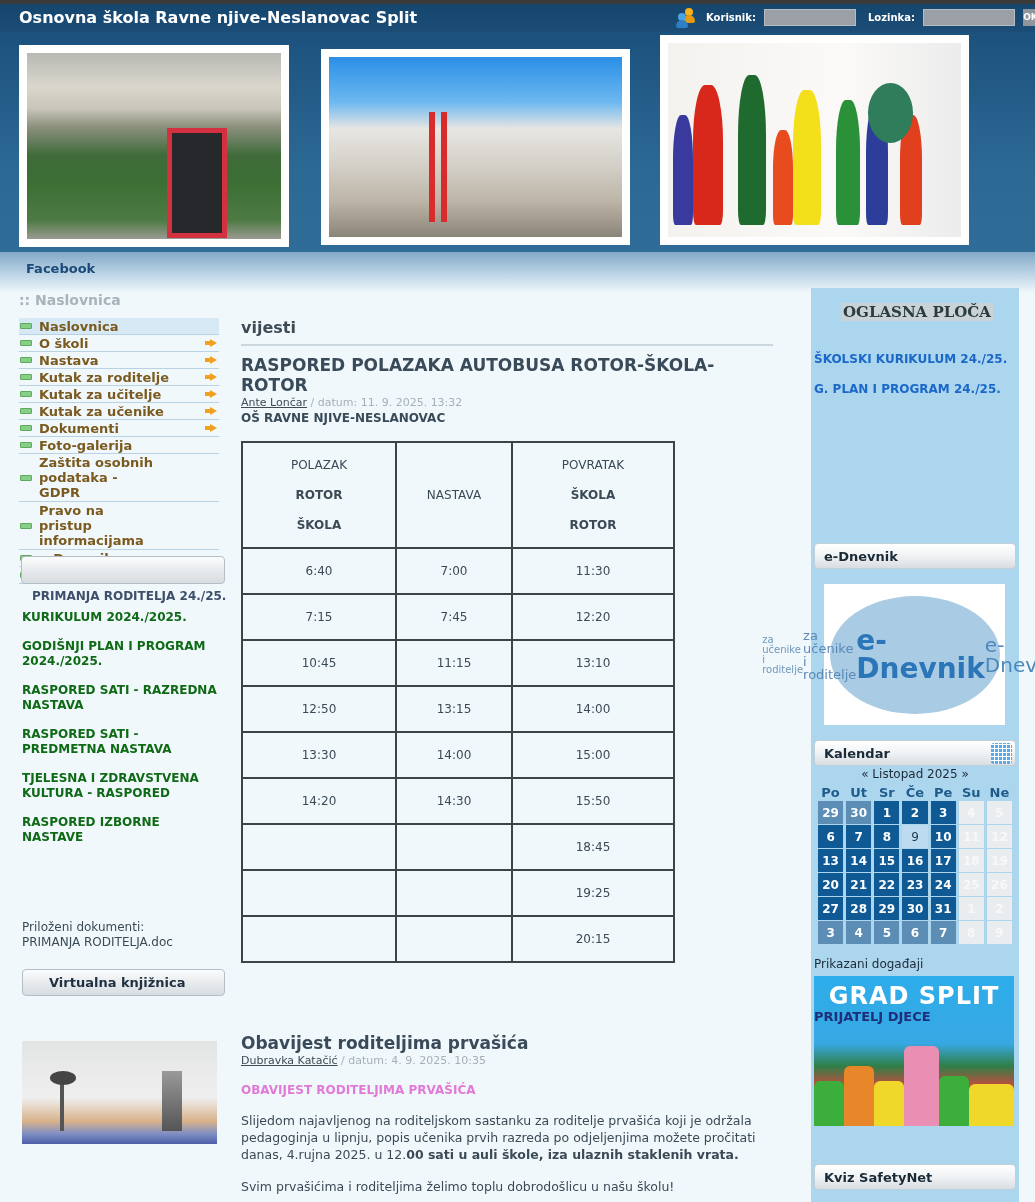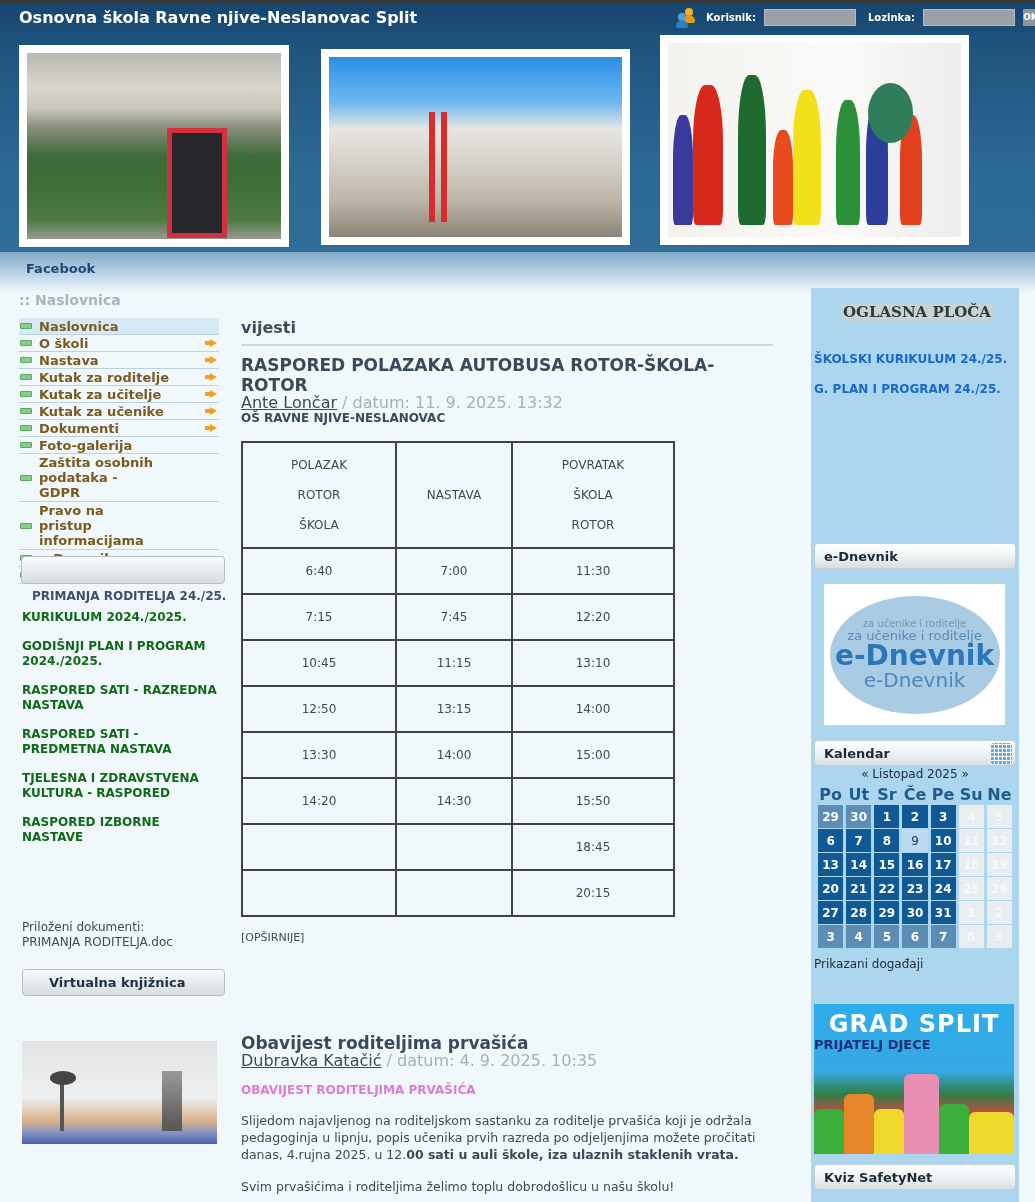--- a/index.html
+++ b/index.html
@@ -41,51 +41,51 @@
 #empty-module{left:21px;top:556px;width:204px;height:28px}
 #primanja{position:absolute;left:32px;top:589px;font-size:12px;font-weight:bold;color:#3e4f6b}
 .green-links{position:absolute;left:22px;top:610px;width:200px}
 .green-link{display:block;font-size:12px;font-weight:bold;color:#0f6a16;line-height:15px;margin-bottom:14px}
 #attached{position:absolute;left:22px;top:920px;font-size:12px;color:#3b4b55;line-height:15px}
 #vk-btn{left:22px;top:969px;width:203px;height:27px}
 #book-img{position:absolute;left:22px;top:1041px;width:195px;height:103px;background:linear-gradient(180deg,#e3e4e4 0,#efefef 55%,#d8b28a 78%,#7f8fc4 90%,#4e5fa8 100%);overflow:hidden}
 #main{position:absolute;left:241px;top:318px;width:532px}
 #section-title{font-size:16px;font-weight:bold;color:#3e4b55;padding-bottom:4px;border-bottom:2px solid #cbd6dd;margin-bottom:9px;height:28px}
 .article-title{font-size:17px;font-weight:bold;color:#394a58;line-height:20px}
-.meta{font-size:16px;color:#a6b0b7;line-height:16px}
+.meta{font-size:11px;color:#a6b0b7;line-height:16px}
 .meta .author{color:#3d4b55;text-decoration:underline}
 #a1-sub{font-size:12px;font-weight:bold;color:#394a58;}
 #bus-table{border-collapse:collapse;margin-top:16px;width:434px;font-size:12px;color:#3b4a56}
 #bus-table td{border:2px solid #3f4347;text-align:center;height:46px;vertical-align:middle}
 #bus-table td.hd{height:106px;line-height:30px}
-#bus-table b{font-weight:normal}
+#bus-table b{font-weight:bold}
 #more{font-size:11px;color:#3b4a56;margin-top:14px}
 #a2{position:absolute;left:241px;top:1033px;width:540px}
 #a2-sub{font-size:12px;font-weight:bold;color:#e07ad6;margin-top:14px}
 .a2-p{font-size:12.5px;line-height:17px;color:#3b4a56;margin-top:15px}
 #right{position:absolute;left:811px;top:288px;width:208px;height:914px;background:#acd5ee}
 #oglasna{position:absolute;left:30px;top:15px;background:#c9d3d6;font-family:"DejaVu Serif",serif;font-size:15px;font-weight:bold;color:#2b3c3e;padding:0 2px}
 .blue-link{position:absolute;left:3px;font-size:12px;font-weight:bold;color:#1b68c9}
 .r-btn{position:absolute;left:3px;width:202px;height:26px;border:1px solid #c3cfd7;border-radius:4px;background:linear-gradient(#ffffff,#eef1f3 55%,#d8dde1);font-size:13px;font-weight:bold;color:#1a2a36;padding-left:9px;display:flex;align-items:center}
 #ed-img{position:absolute;left:13px;top:296px;width:181px;height:141px;background:#fff;display:flex;align-items:center;justify-content:center}
-#ed-bubble{width:170px;height:118px;border-radius:50%;background:#a9cbe3;display:flex;flex-direction:column;align-items:center;justify-content:center;line-height:1}
+#ed-bubble{width:170px;height:118px;border-radius:50%;background:#a9cbe3;display:flex;flex-direction:row;align-items:center;justify-content:center;line-height:1}
 #ed-bubble .s{font-size:10px;color:#6f97bb}
 #ed-bubble .m{font-size:13px;color:#5a8ab8}
 #ed-bubble .b{font-size:28px;font-weight:bold;color:#2a76b8}
 #ed-bubble .c{font-size:20px;color:#4c88bd}
 #cal-icon{position:absolute;right:3px;top:2px;width:21px;height:21px;border-radius:3px;background:#5aa9e8;background-image:repeating-linear-gradient(90deg,transparent 0,transparent 3px,#fff 3px,#fff 4px),repeating-linear-gradient(0deg,transparent 0,transparent 3px,#fff 3px,#fff 4px)}
 #cal-nav{position:absolute;left:0;top:479px;width:208px;text-align:center;font-size:12px;color:#1d2b36}
 #cal{position:absolute;left:4px;top:496px;width:200px;border-collapse:separate;border-spacing:3px 1px}
-#cal th{font-size:16px;font-weight:bold;color:#1f5c8b;height:14px;text-align:center}
+#cal th{font-size:13px;font-weight:bold;color:#1f5c8b;height:14px;text-align:center}
 #cal td{width:25px;height:23px;text-align:center;font-size:12px;font-weight:bold;color:#fff;background:#0f5a94}
 #cal td.o{background:#5c8db5}
 #cal td.w{background:#e9edf0;color:#f8f8f8}
 #cal td.t{background:#bcdaf0;color:#1d3a55;font-weight:normal}
 #cal-foot{position:absolute;left:3px;top:669px;font-size:12px;color:#1d2b36}
-#gs-img{position:absolute;left:3px;top:716px;width:200px;height:150px;background:linear-gradient(#2dadea,#37a8e3 45%,#2f7f46 60%,#d8443e 75%,#e8c53a 100%);overflow:hidden}
+#gs-img{position:absolute;left:3px;top:688px;width:200px;height:150px;background:linear-gradient(#2dadea,#37a8e3 45%,#2f7f46 60%,#d8443e 75%,#e8c53a 100%);overflow:hidden}
 #gs-t1{position:absolute;top:6px;width:100%;text-align:center;font-size:24px;font-weight:bold;color:#fff;letter-spacing:1px}
 #gs-t2{position:absolute;top:33px;width:100%;font-size:13px;font-weight:bold;color:#1f2e79}
 .house{position:absolute;bottom:0;border-radius:6px 6px 0 0}
 </style>
 </head>
 <body>
 
 <div id="topbar">
   <div id="site-title">Osnovna škola Ravne njive-Neslanovac Split</div>
   <div id="login">
@@ -263,25 +263,29 @@
           <td>15:50</td>
         </tr>
     <tr>
           <td></td>
           <td></td>
           <td>18:45</td>
         </tr>
     <tr>
           <td></td>
           <td></td>
+          <td>19:25</td>
+        </tr>
+    <tr>
+          <td></td>
+          <td></td>
           <td>20:15</td>
         </tr>
   </tbody>
     </table>
-  <div id="more">[OPŠIRNIJE]</div>
 </div>
 
 <div id="a2">
   <div class="article-title">Obavijest roditeljima prvašića</div>
   <div class="meta"><a class="author">Dubravka Katačić</a><span> / datum: 4. 9. 2025. 10:35</span></div>
   <div id="a2-sub">OBAVIJEST RODITELJIMA PRVAŠIĆA</div>
   <div class="a2-p"><span>Slijedom najavljenog na roditeljskom sastanku za roditelje prvašića koji je održala pedagoginja u lipnju, popis učenika prvih razreda po odjeljenjima možete pročitati danas, 4.rujna 2025. u 12.</span><b>00 sati u auli škole, iza ulaznih staklenih vrata.</b></div>
   <div class="a2-p">Svim prvašićima i roditeljima želimo toplu dobrodošlicu u našu školu!</div>
 </div>
 

